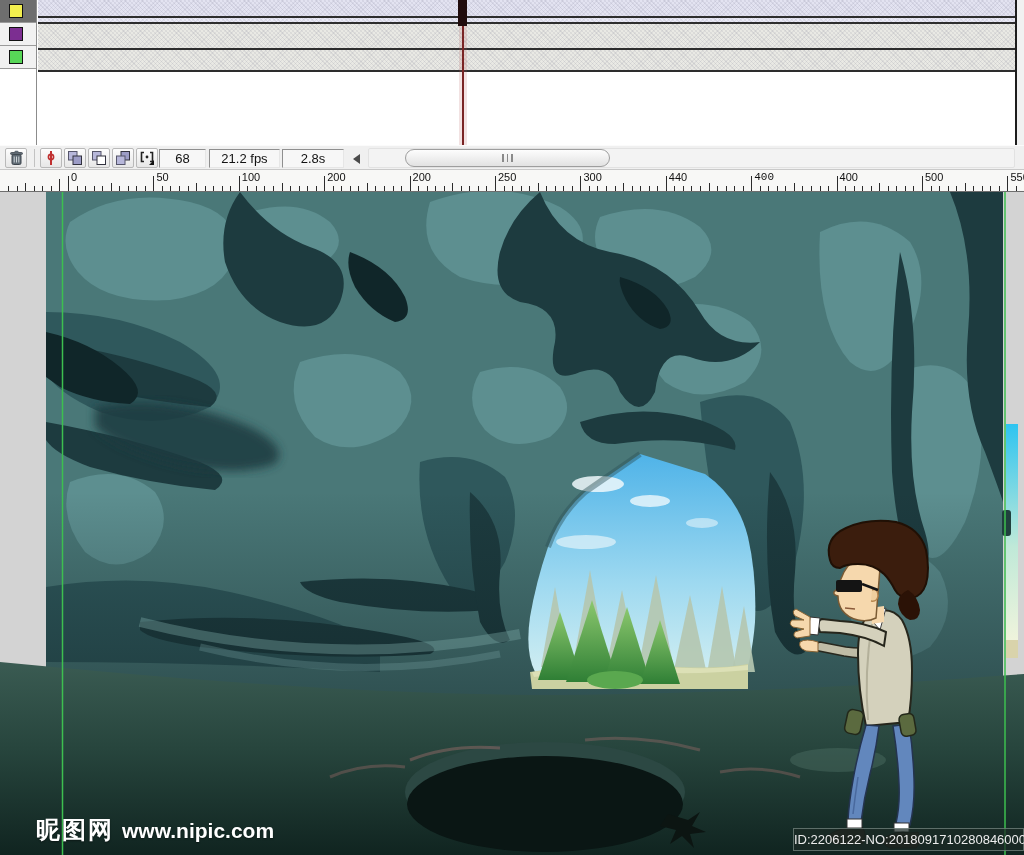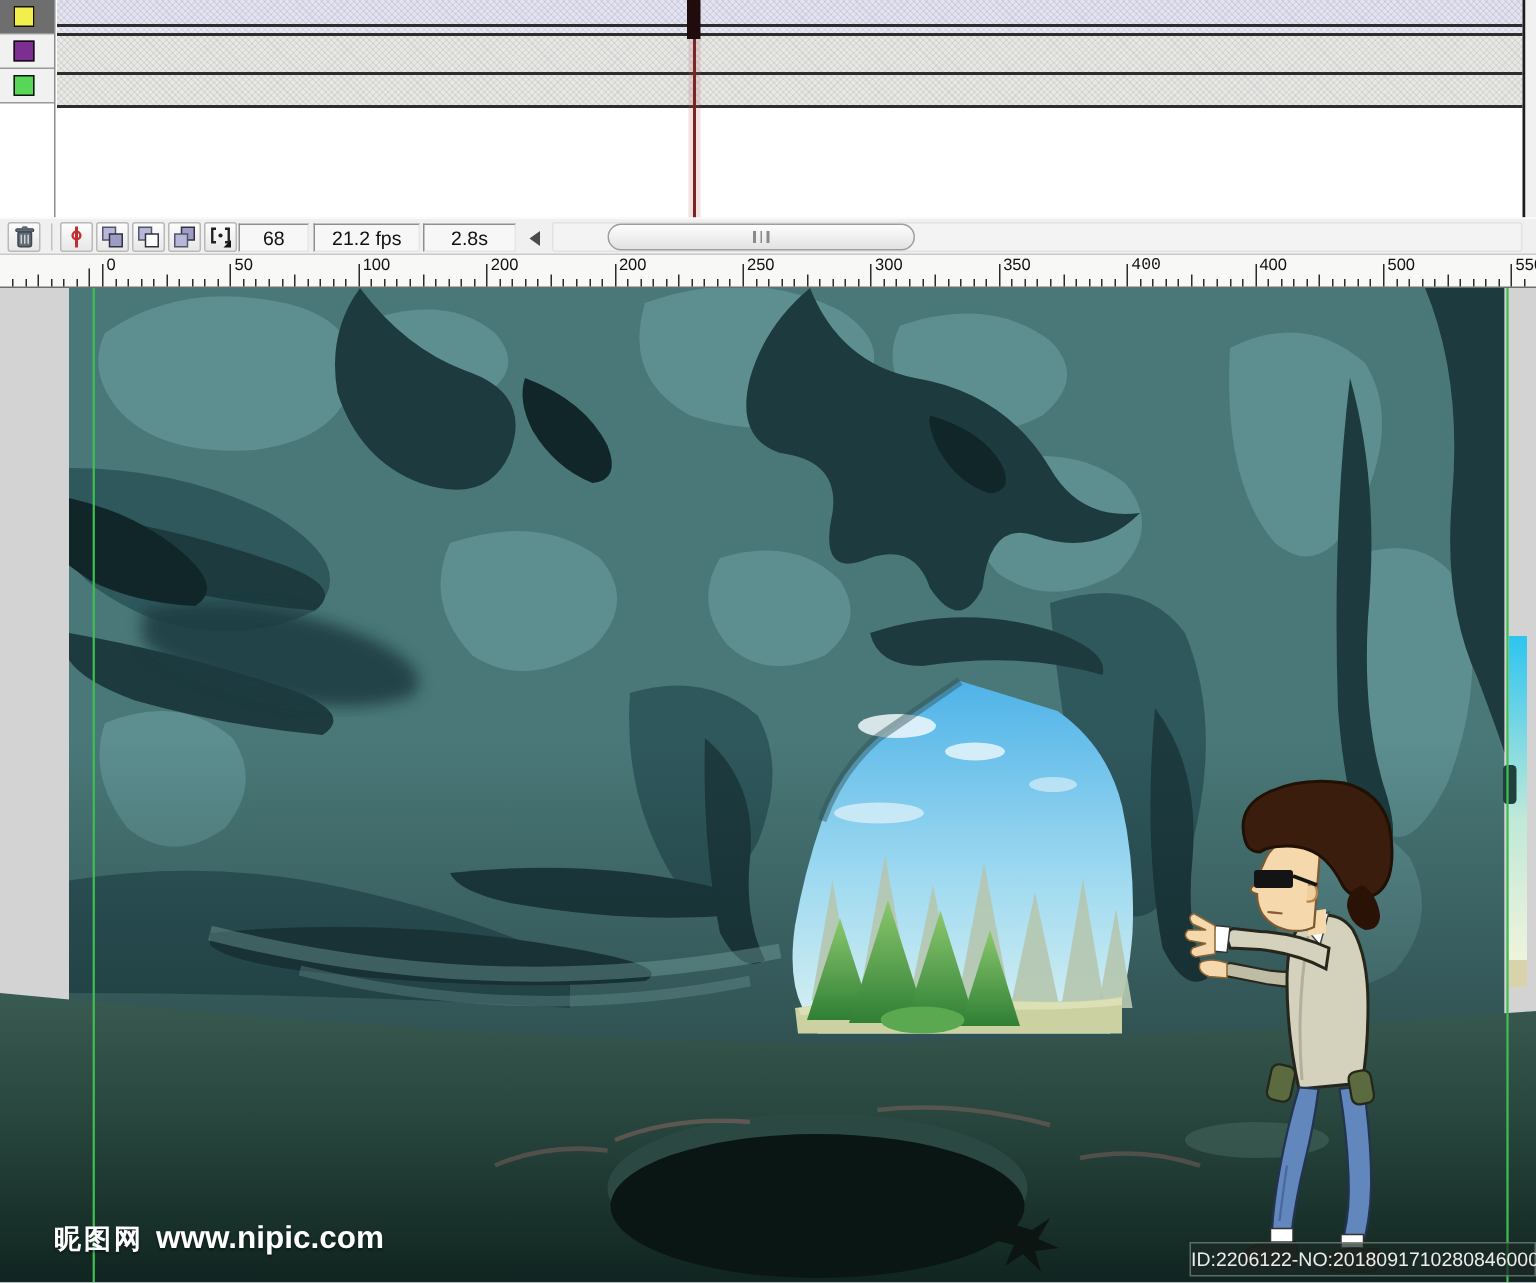--- a/index.html
+++ b/index.html
@@ -56,21 +56,21 @@
   .c-light { fill: var(--cave_light); }
   .c-mid   { fill: var(--cave_mid); }
   .c-dark  { fill: var(--cave_dark); }
   .c-vdark { fill: var(--cave_darkest); }
   .t-back  { fill: var(--tree_back); opacity:.92; }
   .skin { fill:#f6d8ad; }
   .sweater { fill:#d4d1bc; stroke:#26261c; stroke-width:2; }
   .pants { fill:#6287bd; stroke:#24344f; stroke-width:1.5; }
 
   .watermark { position:absolute; left:36px; top:622px; color:#fff; text-shadow:0 1px 2px rgba(0,0,0,.45); }
-  .watermark .cjk { font-size:18px; font-weight:bold; letter-spacing:2px; }
+  .watermark .cjk { font-size:24px; font-weight:bold; letter-spacing:2px; }
   .watermark .url { font-size:21px; font-weight:bold; margin-left:8px; }
   .idbar { position:absolute; left:793px; top:636px; width:231px; height:23px;
       background:rgba(28,42,38,.72); border:1px solid rgba(150,165,160,.55);
       color:#ececec; font-size:13px; line-height:21px; text-align:center; white-space:nowrap; }
 </style>
 </head>
 <body>
 
 <div class="screen">
 
@@ -245,21 +245,21 @@
       <div class="tick" style="left: 588.94px; height: 5px;"></div>
       <div class="tick" style="left: 597.48px; height: 5px;"></div>
       <div class="tick" style="left: 606.02px; height: 5px;"></div>
       <div class="tick" style="left: 614.56px; height: 5px;"></div>
       <div class="tick" style="left: 623.1px; height: 8px;"></div>
       <div class="tick" style="left: 631.64px; height: 5px;"></div>
       <div class="tick" style="left: 640.18px; height: 5px;"></div>
       <div class="tick" style="left: 648.72px; height: 5px;"></div>
       <div class="tick" style="left: 657.26px; height: 5px;"></div>
       <div class="tick" style="left: 665.8px; height: 15px;"></div>
-      <span class="rlabel" style="left: 668.8px;">350</span>
+      <span class="rlabel" style="left: 668.8px;">440</span>
       <div class="tick" style="left: 674.34px; height: 5px;"></div>
       <div class="tick" style="left: 682.88px; height: 5px;"></div>
       <div class="tick" style="left: 691.42px; height: 5px;"></div>
       <div class="tick" style="left: 699.96px; height: 5px;"></div>
       <div class="tick" style="left: 708.5px; height: 8px;"></div>
       <div class="tick" style="left: 717.04px; height: 5px;"></div>
       <div class="tick" style="left: 725.58px; height: 5px;"></div>
       <div class="tick" style="left: 734.12px; height: 5px;"></div>
       <div class="tick" style="left: 742.66px; height: 5px;"></div>
       <div class="tick" style="left: 751.2px; height: 15px;"></div>

